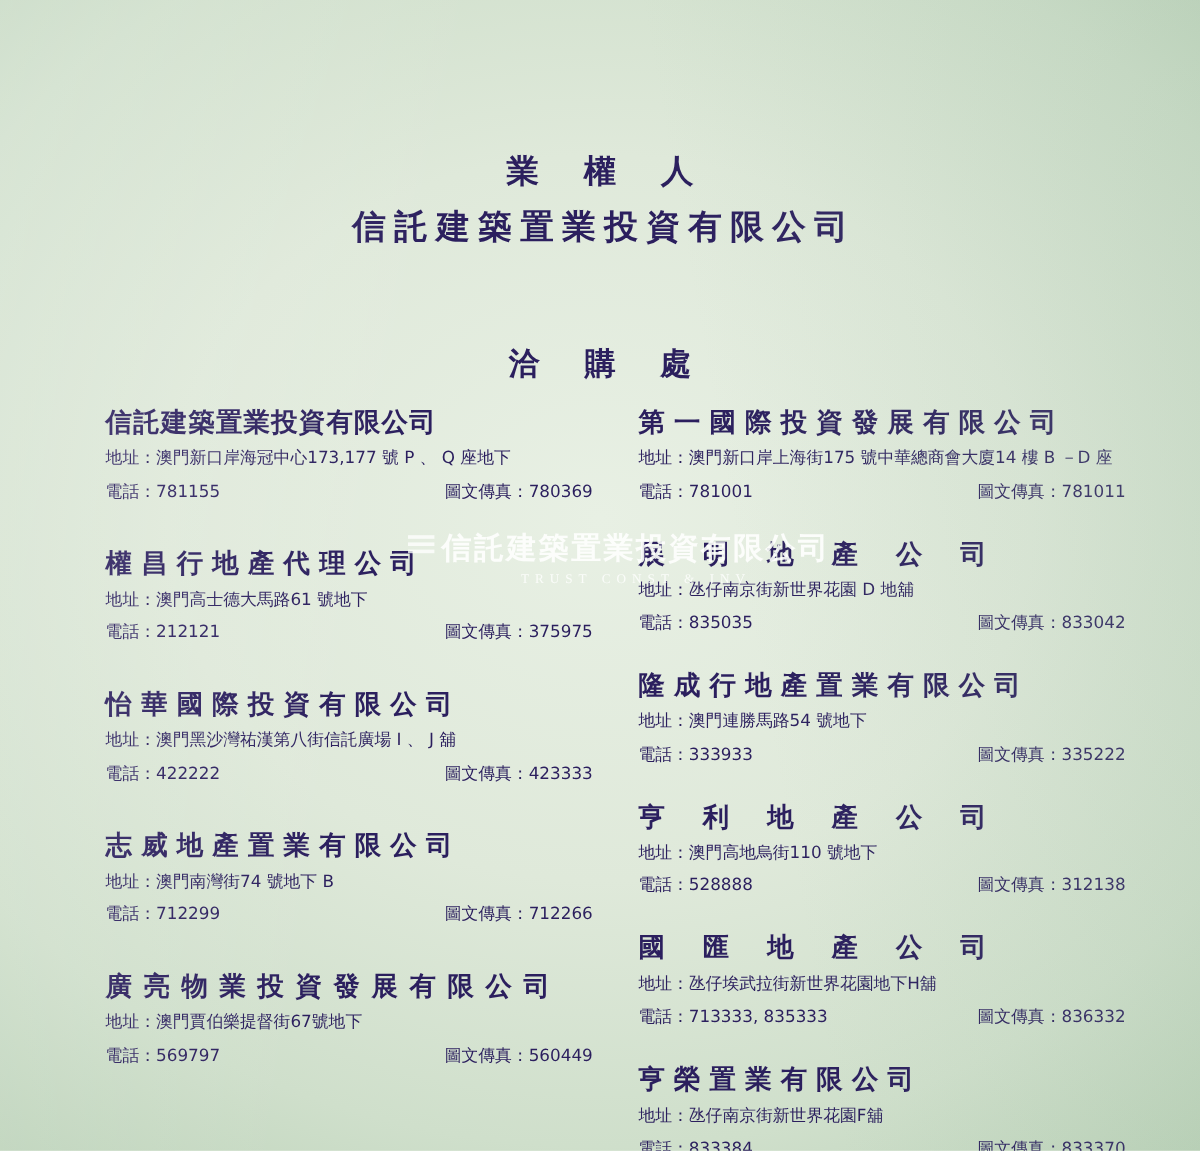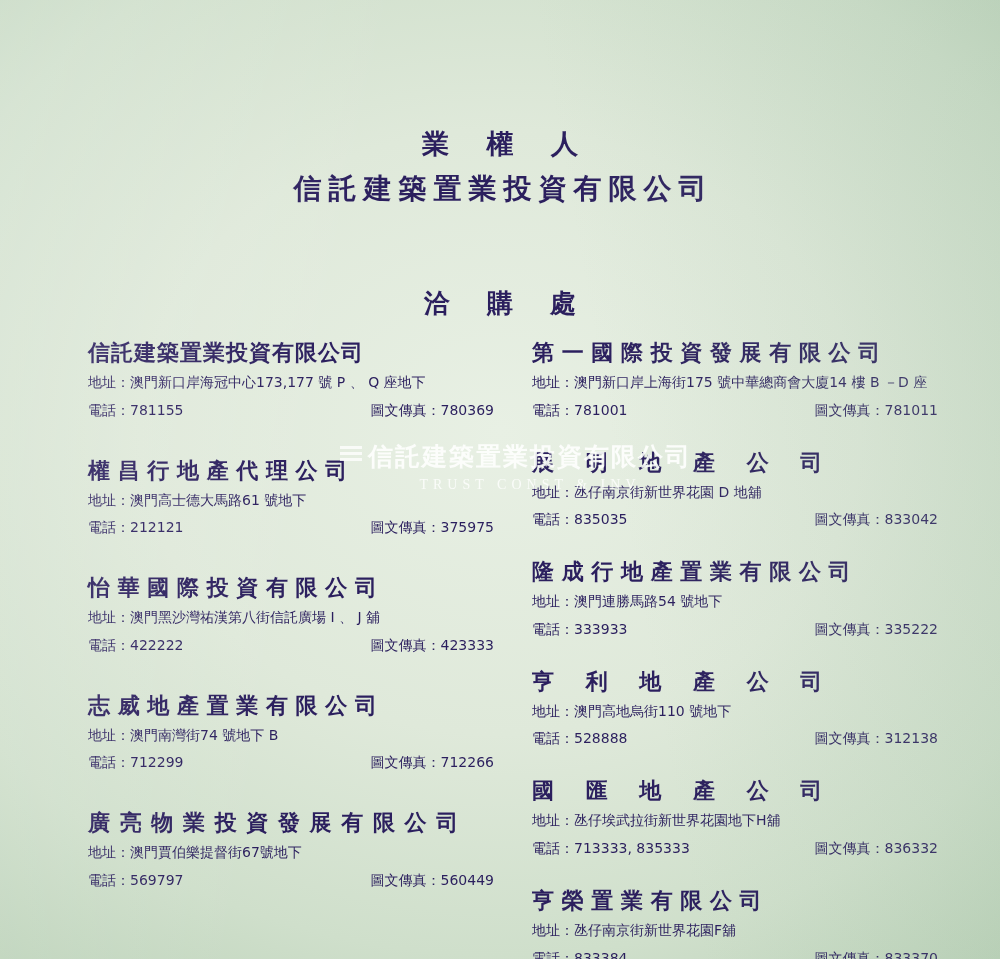--- a/index.html
+++ b/index.html
@@ -140,21 +140,21 @@
   }
   .watermark .wm-main {
     font-size: 25px;
     font-weight: bold;
     letter-spacing: 2px;
     white-space: nowrap;
     color: rgba(245,250,242,0.92);
   }
   .watermark .wm-sub {
     margin-top: 4px;
-    font-size: 14px;
+    font-size: 11px;
     letter-spacing: 5px;
     white-space: nowrap;
     color: rgba(245,250,242,0.85);
     font-family: "Liberation Serif", serif;
   }
   .wm-logo {
     position: absolute;
     left: 8px;
     top: 2px;
     width: 26px;

